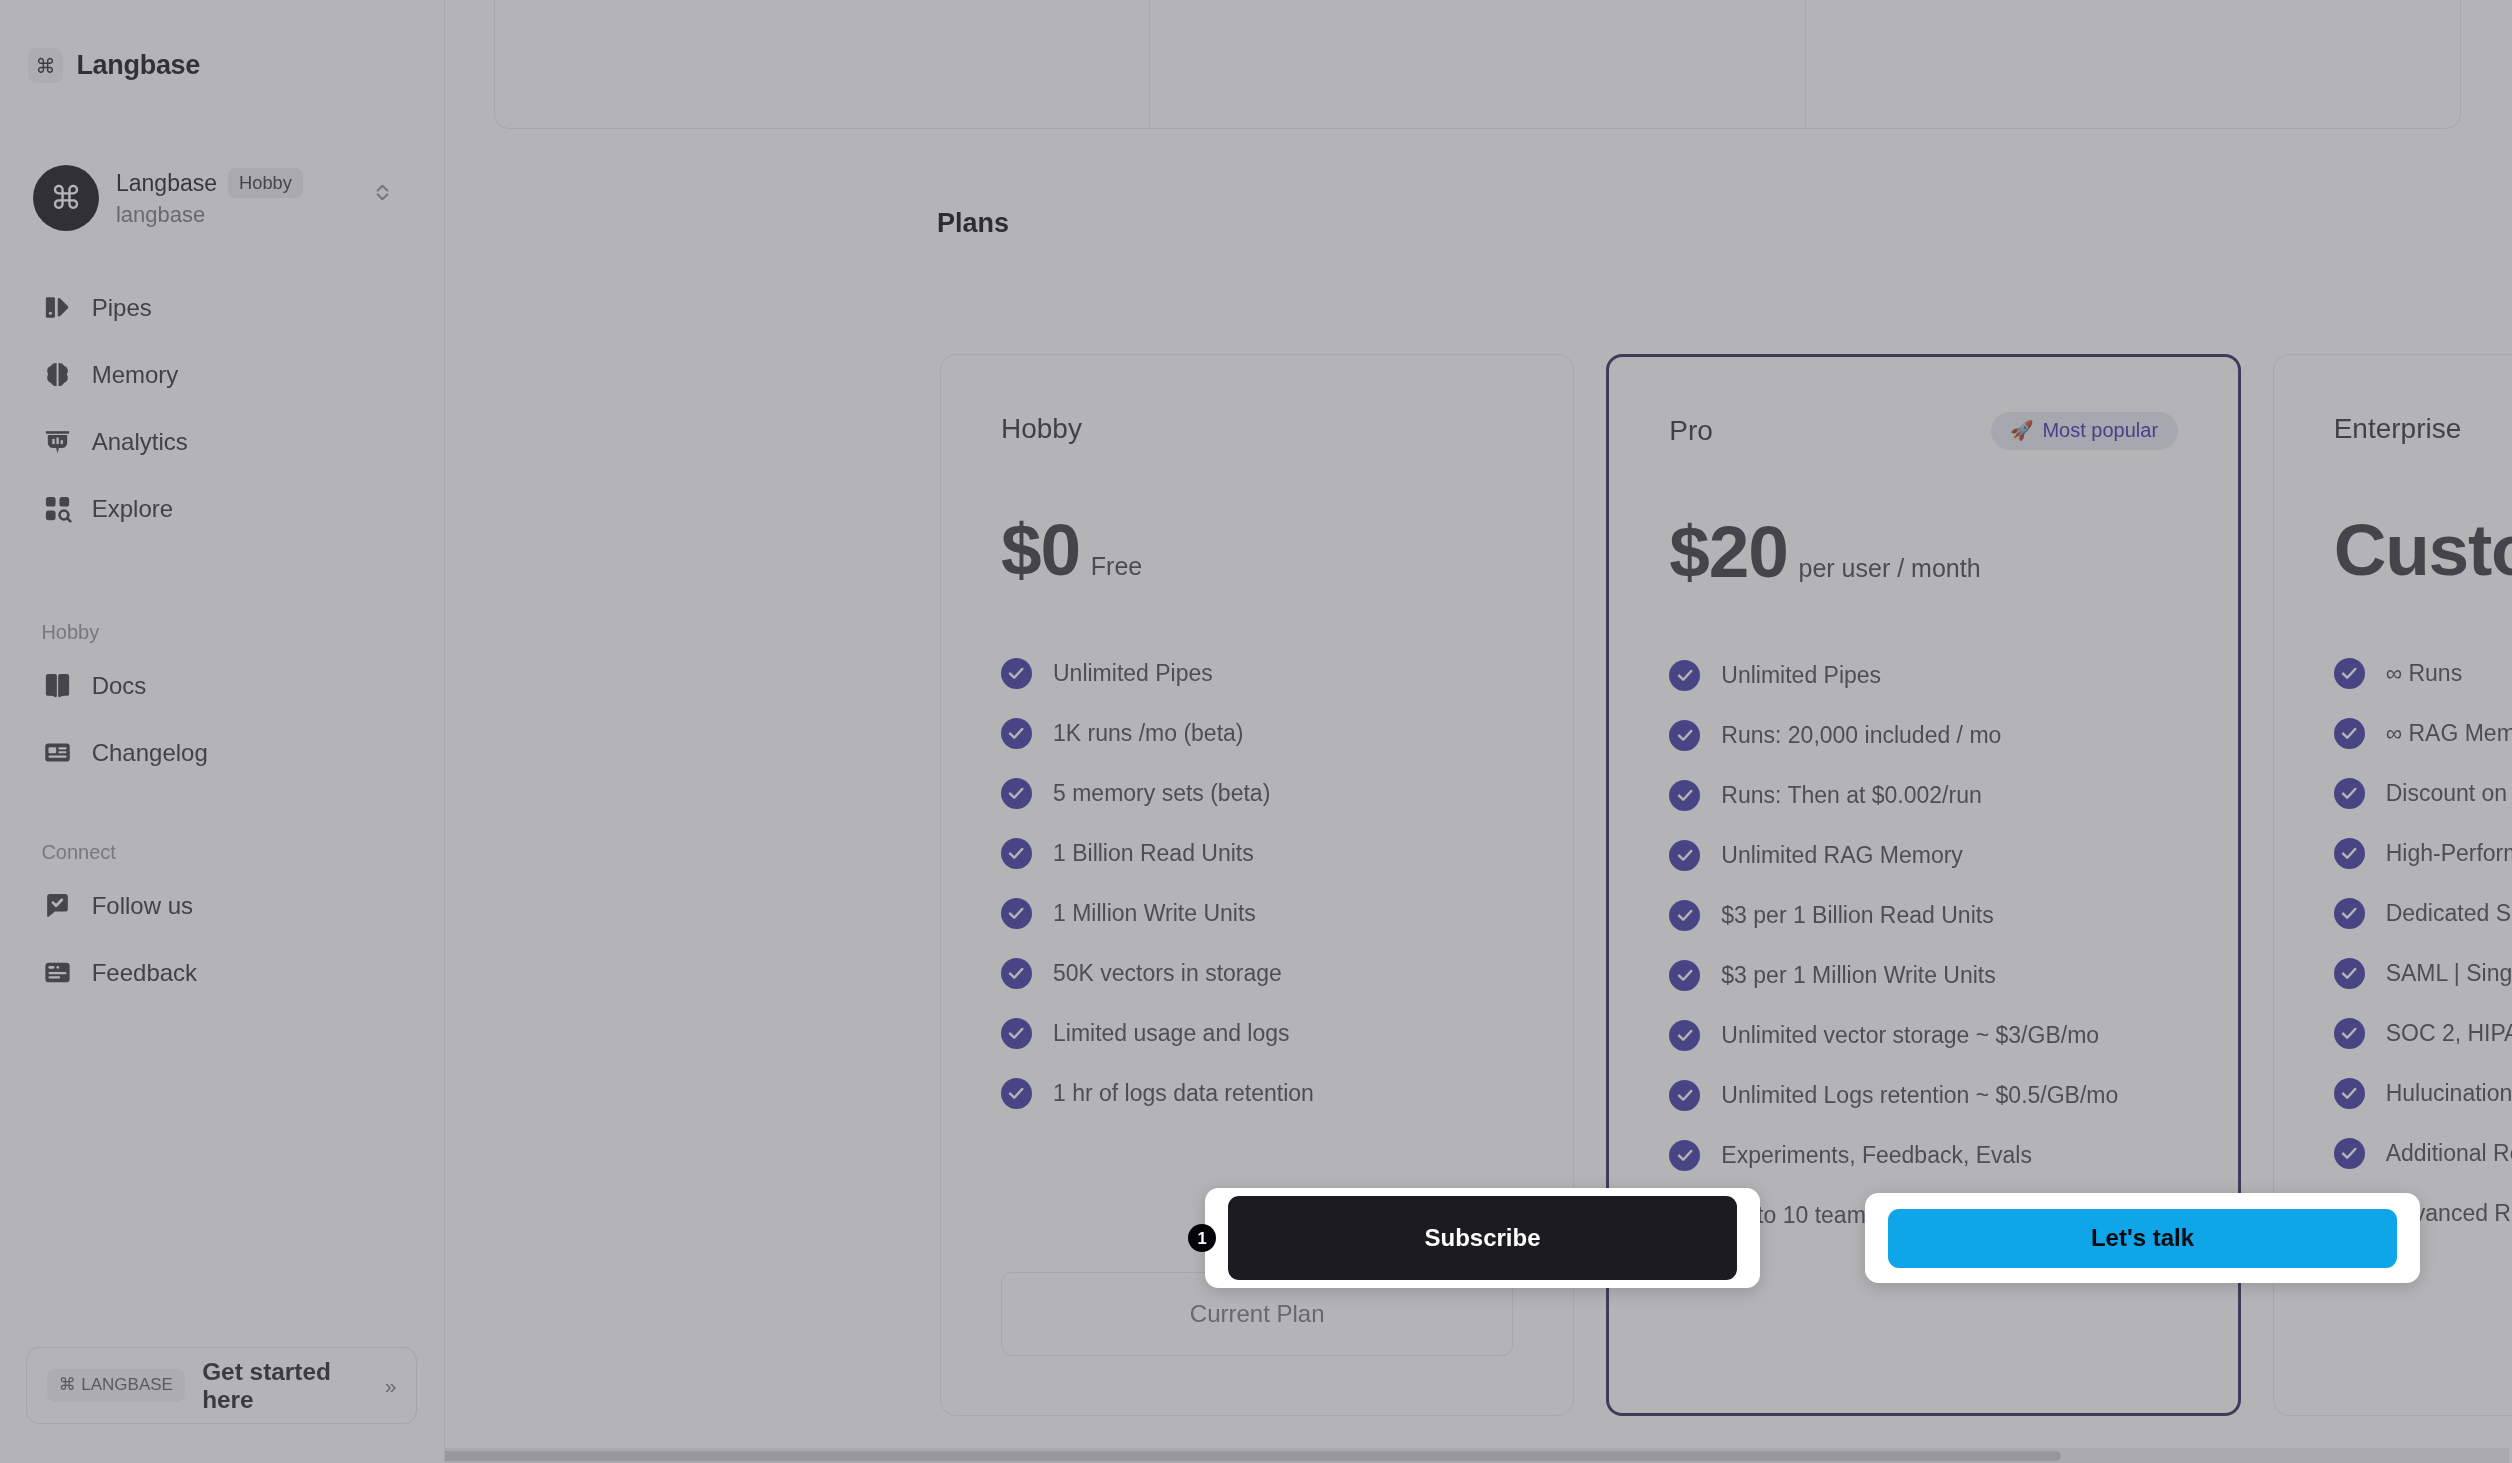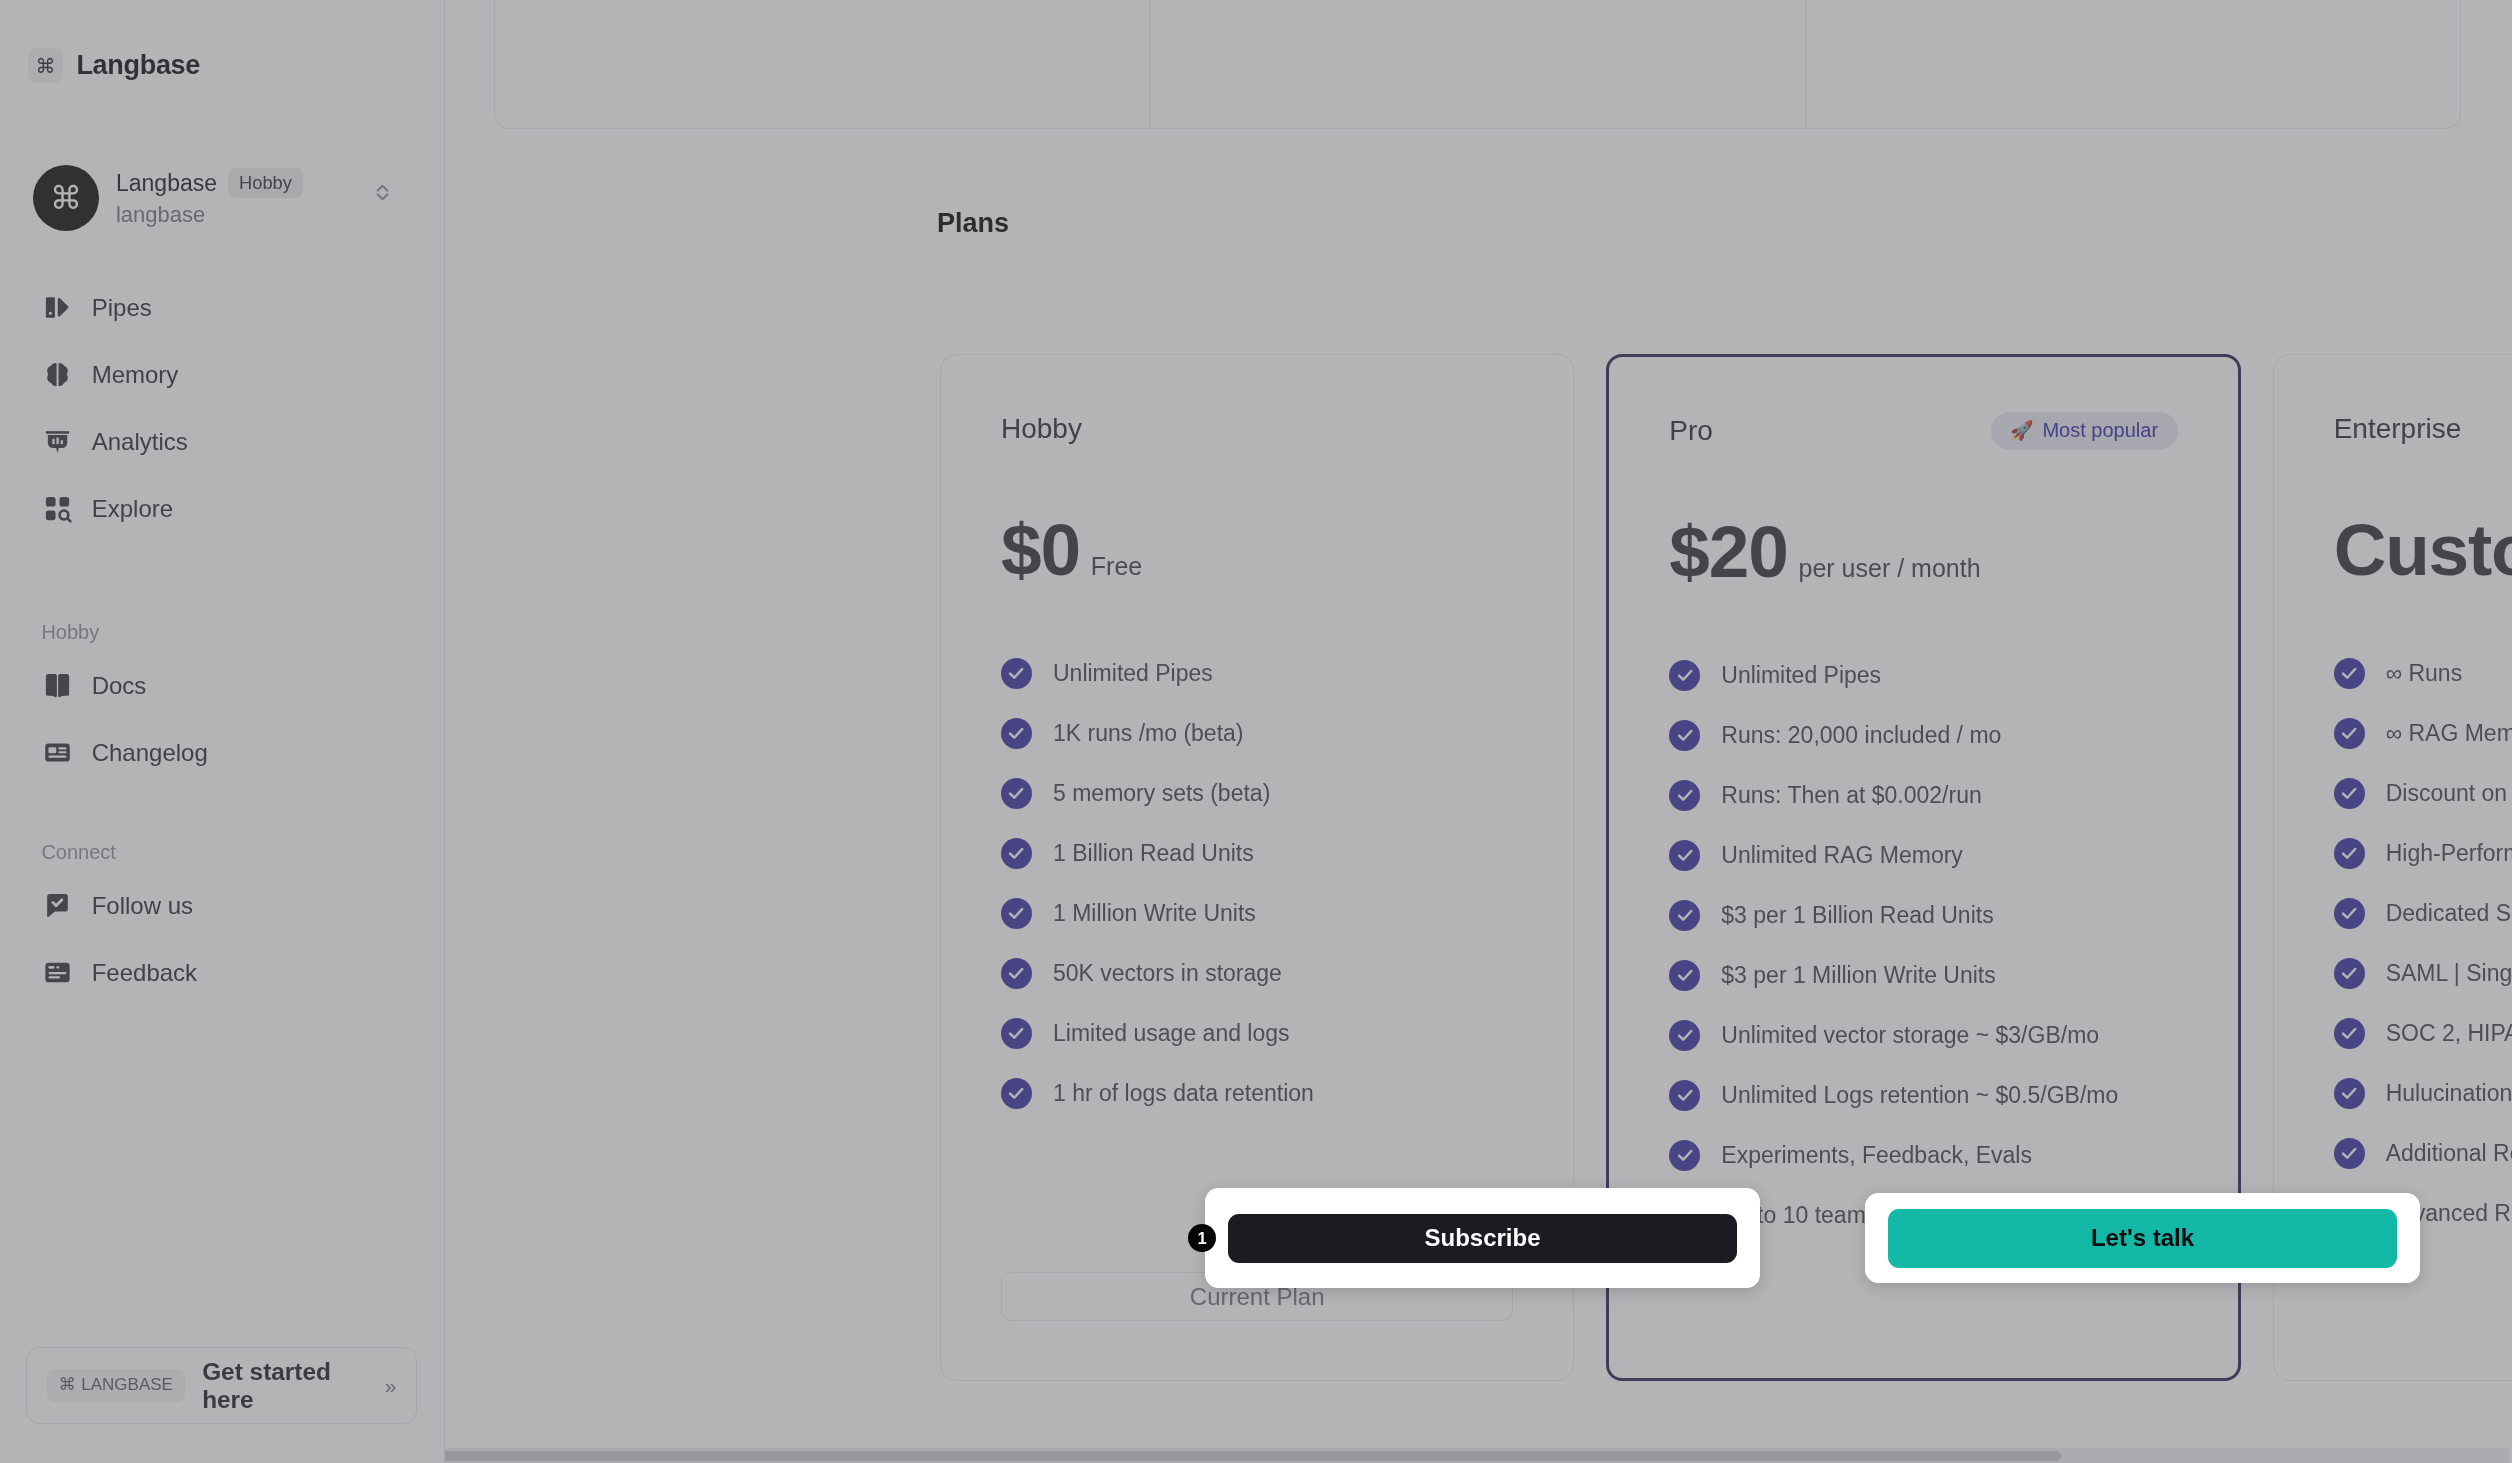--- a/index.html
+++ b/index.html
@@ -163,28 +163,28 @@
   .check {
     width: 31px; height: 31px; flex: 0 0 31px;
     border-radius: 50%; background: #352fa0;
     display: flex; align-items: center; justify-content: center;
   }
   .check svg { width: 18.3px; height: 18.3px; display: block; }
   .feature-text { font-size: 23px; color: #3d3d46; }
 
   .plan-cta-wrap { margin-top: auto; padding-bottom: 59px; padding-top: 73px; }
   .btn {
-    width: 100%; height: 49px; border-radius: 11px;
+    width: 100%; height: 84px; border-radius: 11px;
     display: flex; align-items: center; justify-content: center;
     font-size: 24px; font-weight: 700; cursor: pointer; border: none;
     font-family: "Liberation Sans", sans-serif;
   }
   .btn-outline { background: #ffffff; border: 1.8px solid #e6e6ea; color: #6f6f79; font-weight: 400; }
   .btn-dark { background: #1b1b21; color: #ffffff; }
-  .btn-soft { background: #14b8a6; color: #0b0b0e; }
+  .btn-soft { background: #0ea5e9; color: #0b0b0e; }
 
   
   .dim-overlay {
     position: absolute; left: 0; top: 0;
     width: 2512px; height: 1464px;
     background: rgba(96,96,99,0.47);
     pointer-events: none; z-index: 50;
   }
 
   

